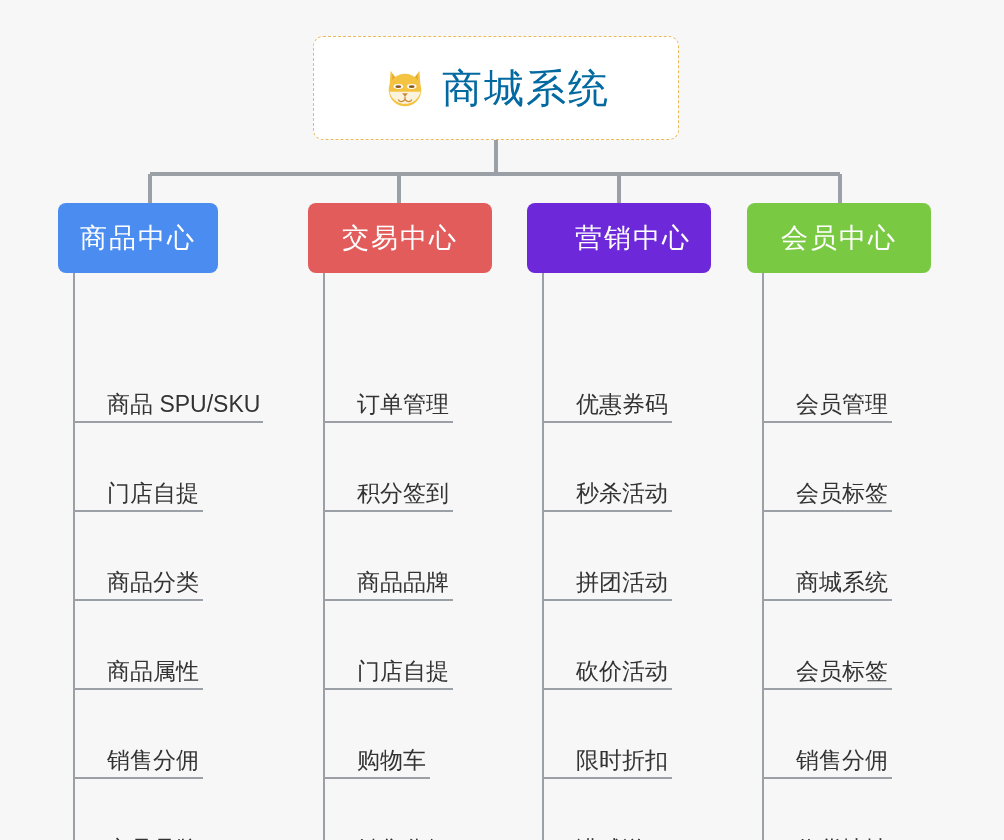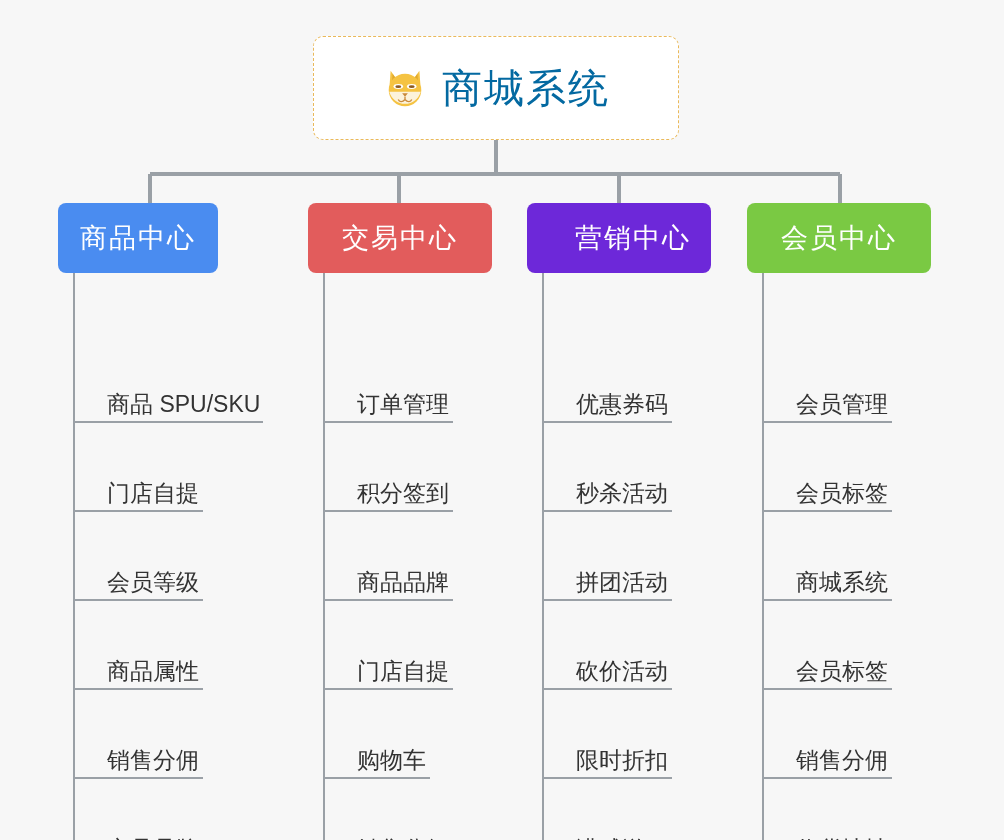--- a/index.html
+++ b/index.html
@@ -162,21 +162,21 @@
           <li class="leaf-item" style="top: 150px; left: 15px;">
             <span class="leaf-underline" style="width: 190px;"></span>
             <span class="leaf-label">商品 SPU/SKU</span>
           </li>
           <li class="leaf-item" style="top: 239px; left: 15px;">
             <span class="leaf-underline" style="width: 130px;"></span>
             <span class="leaf-label">门店自提</span>
           </li>
           <li class="leaf-item" style="top: 328px; left: 15px;">
             <span class="leaf-underline" style="width: 130px;"></span>
-            <span class="leaf-label">会员等级</span>
+            <span class="leaf-label">商品分类</span>
           </li>
           <li class="leaf-item" style="top: 417px; left: 15px;">
             <span class="leaf-underline" style="width: 130px;"></span>
             <span class="leaf-label">商品属性</span>
           </li>
           <li class="leaf-item" style="top: 506px; left: 15px;">
             <span class="leaf-underline" style="width: 130px;"></span>
             <span class="leaf-label">销售分佣</span>
           </li>
           <li class="leaf-item" style="top: 595px; left: 15px;">

